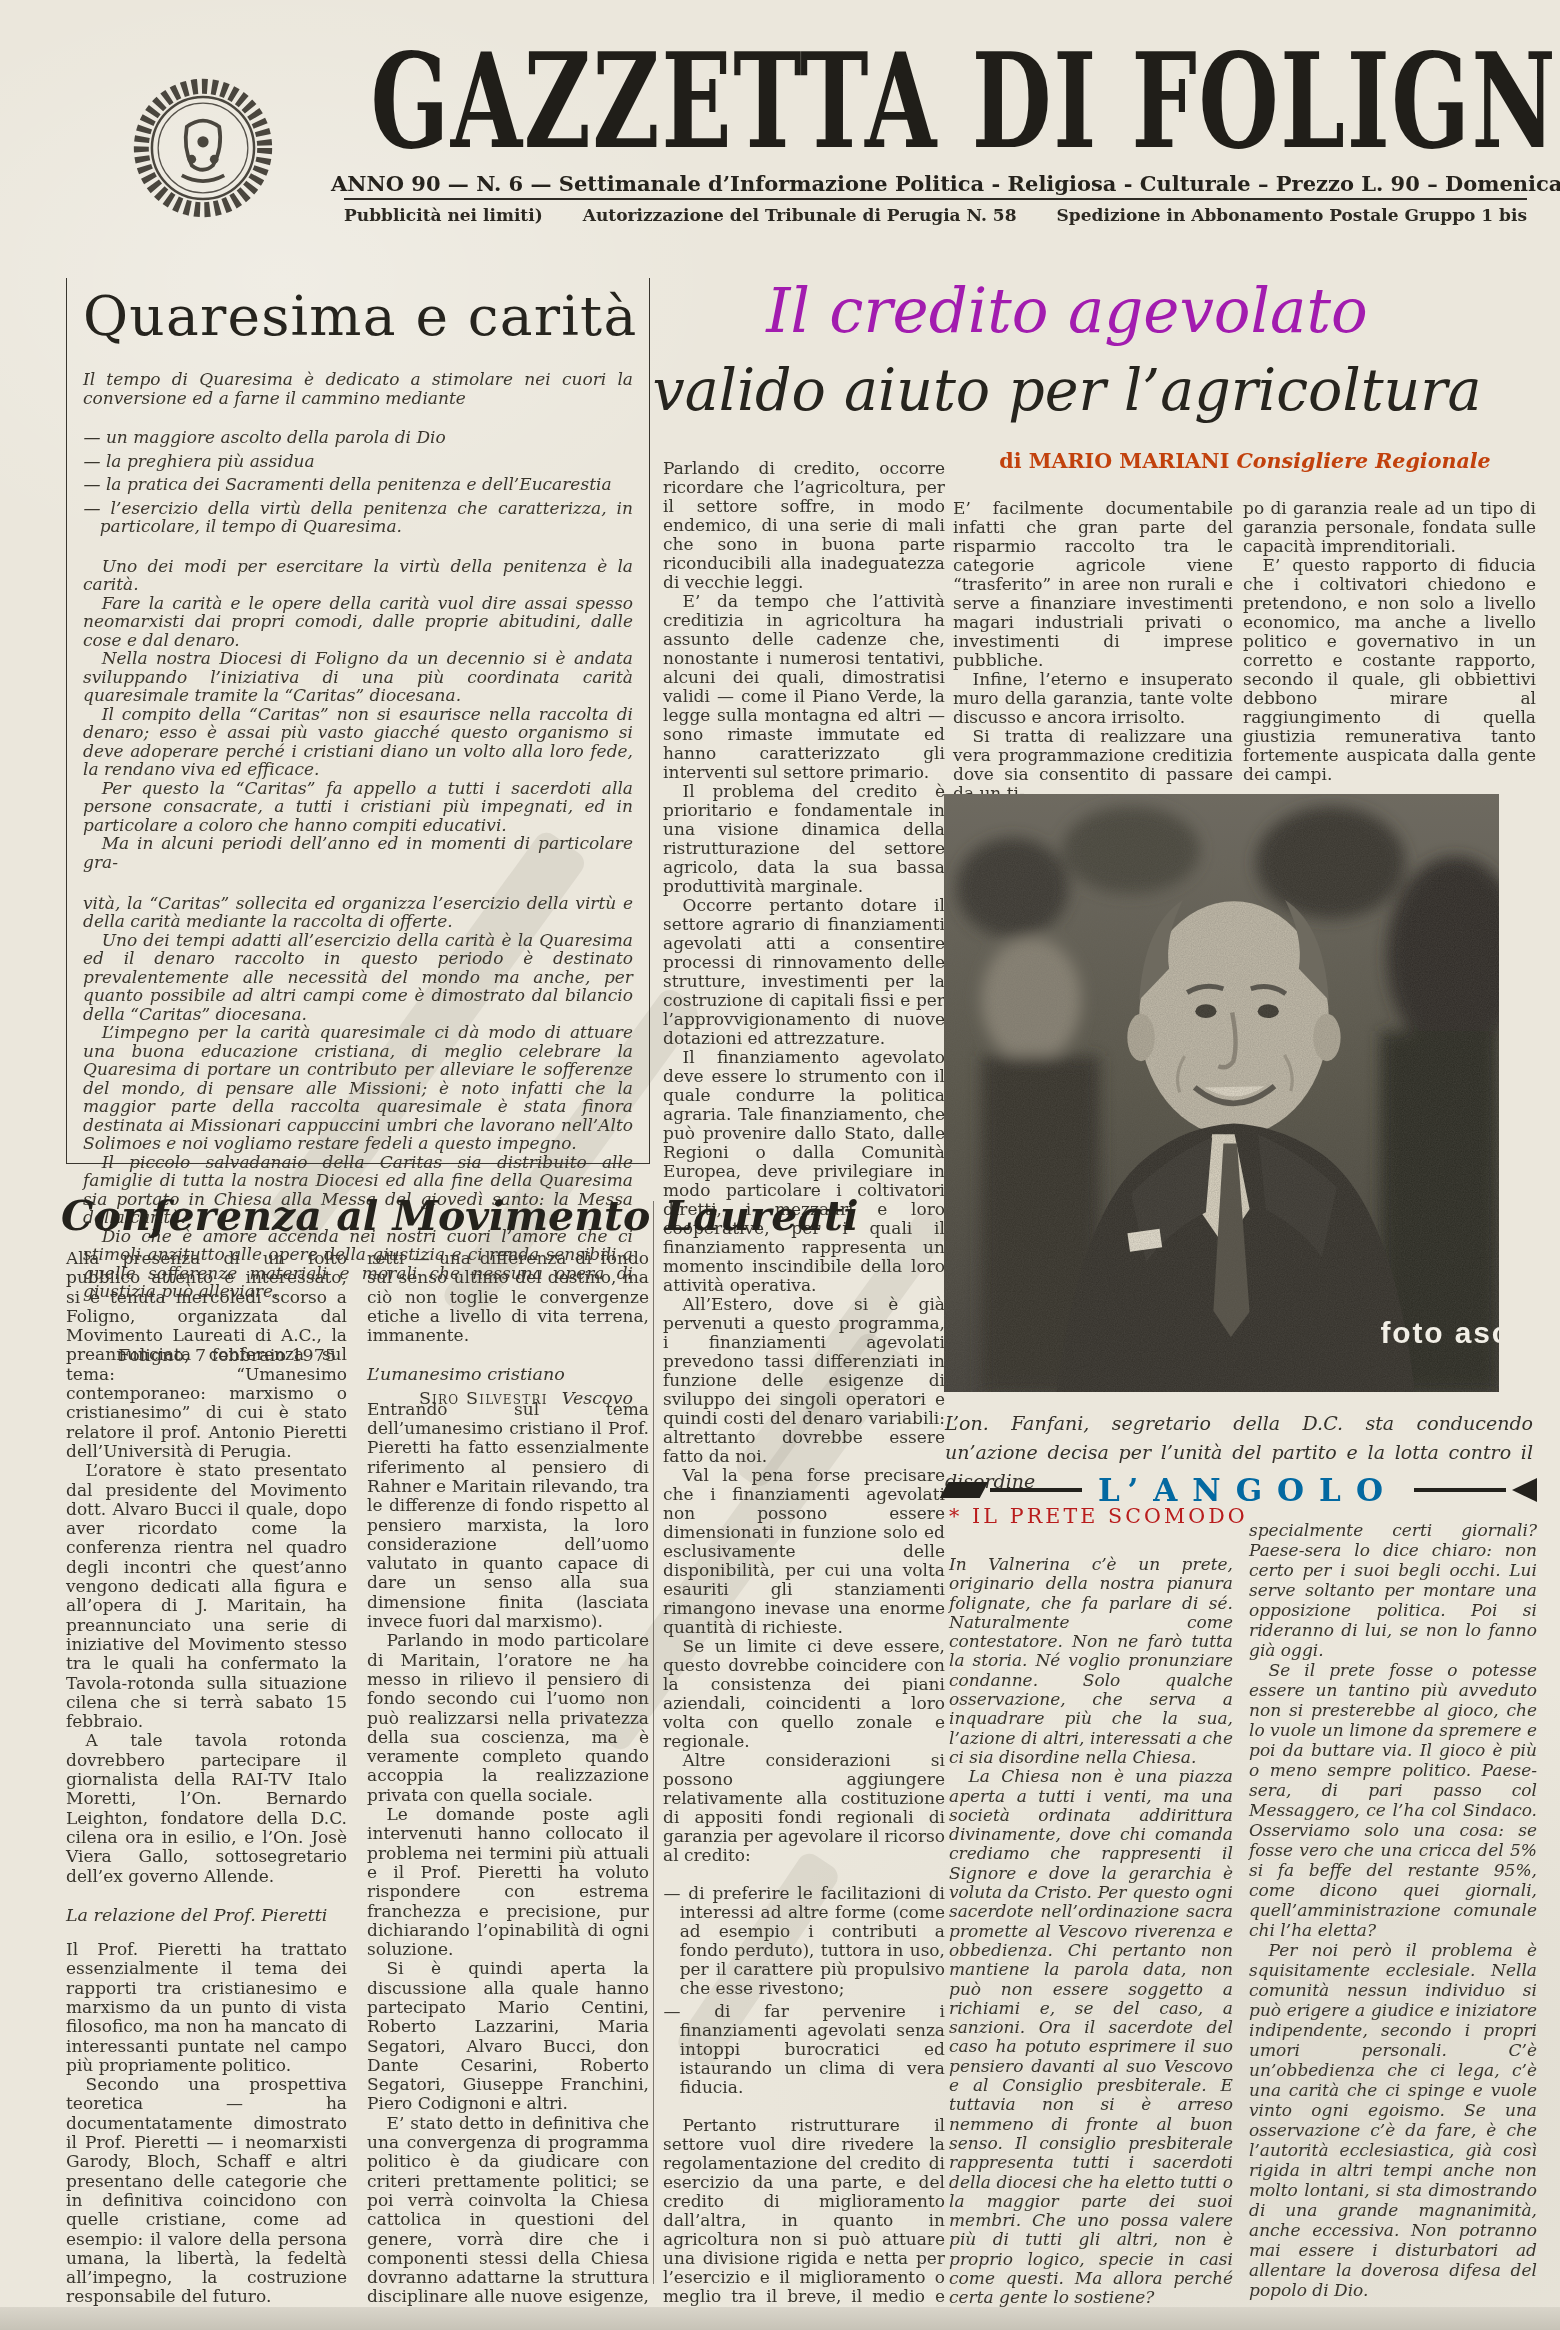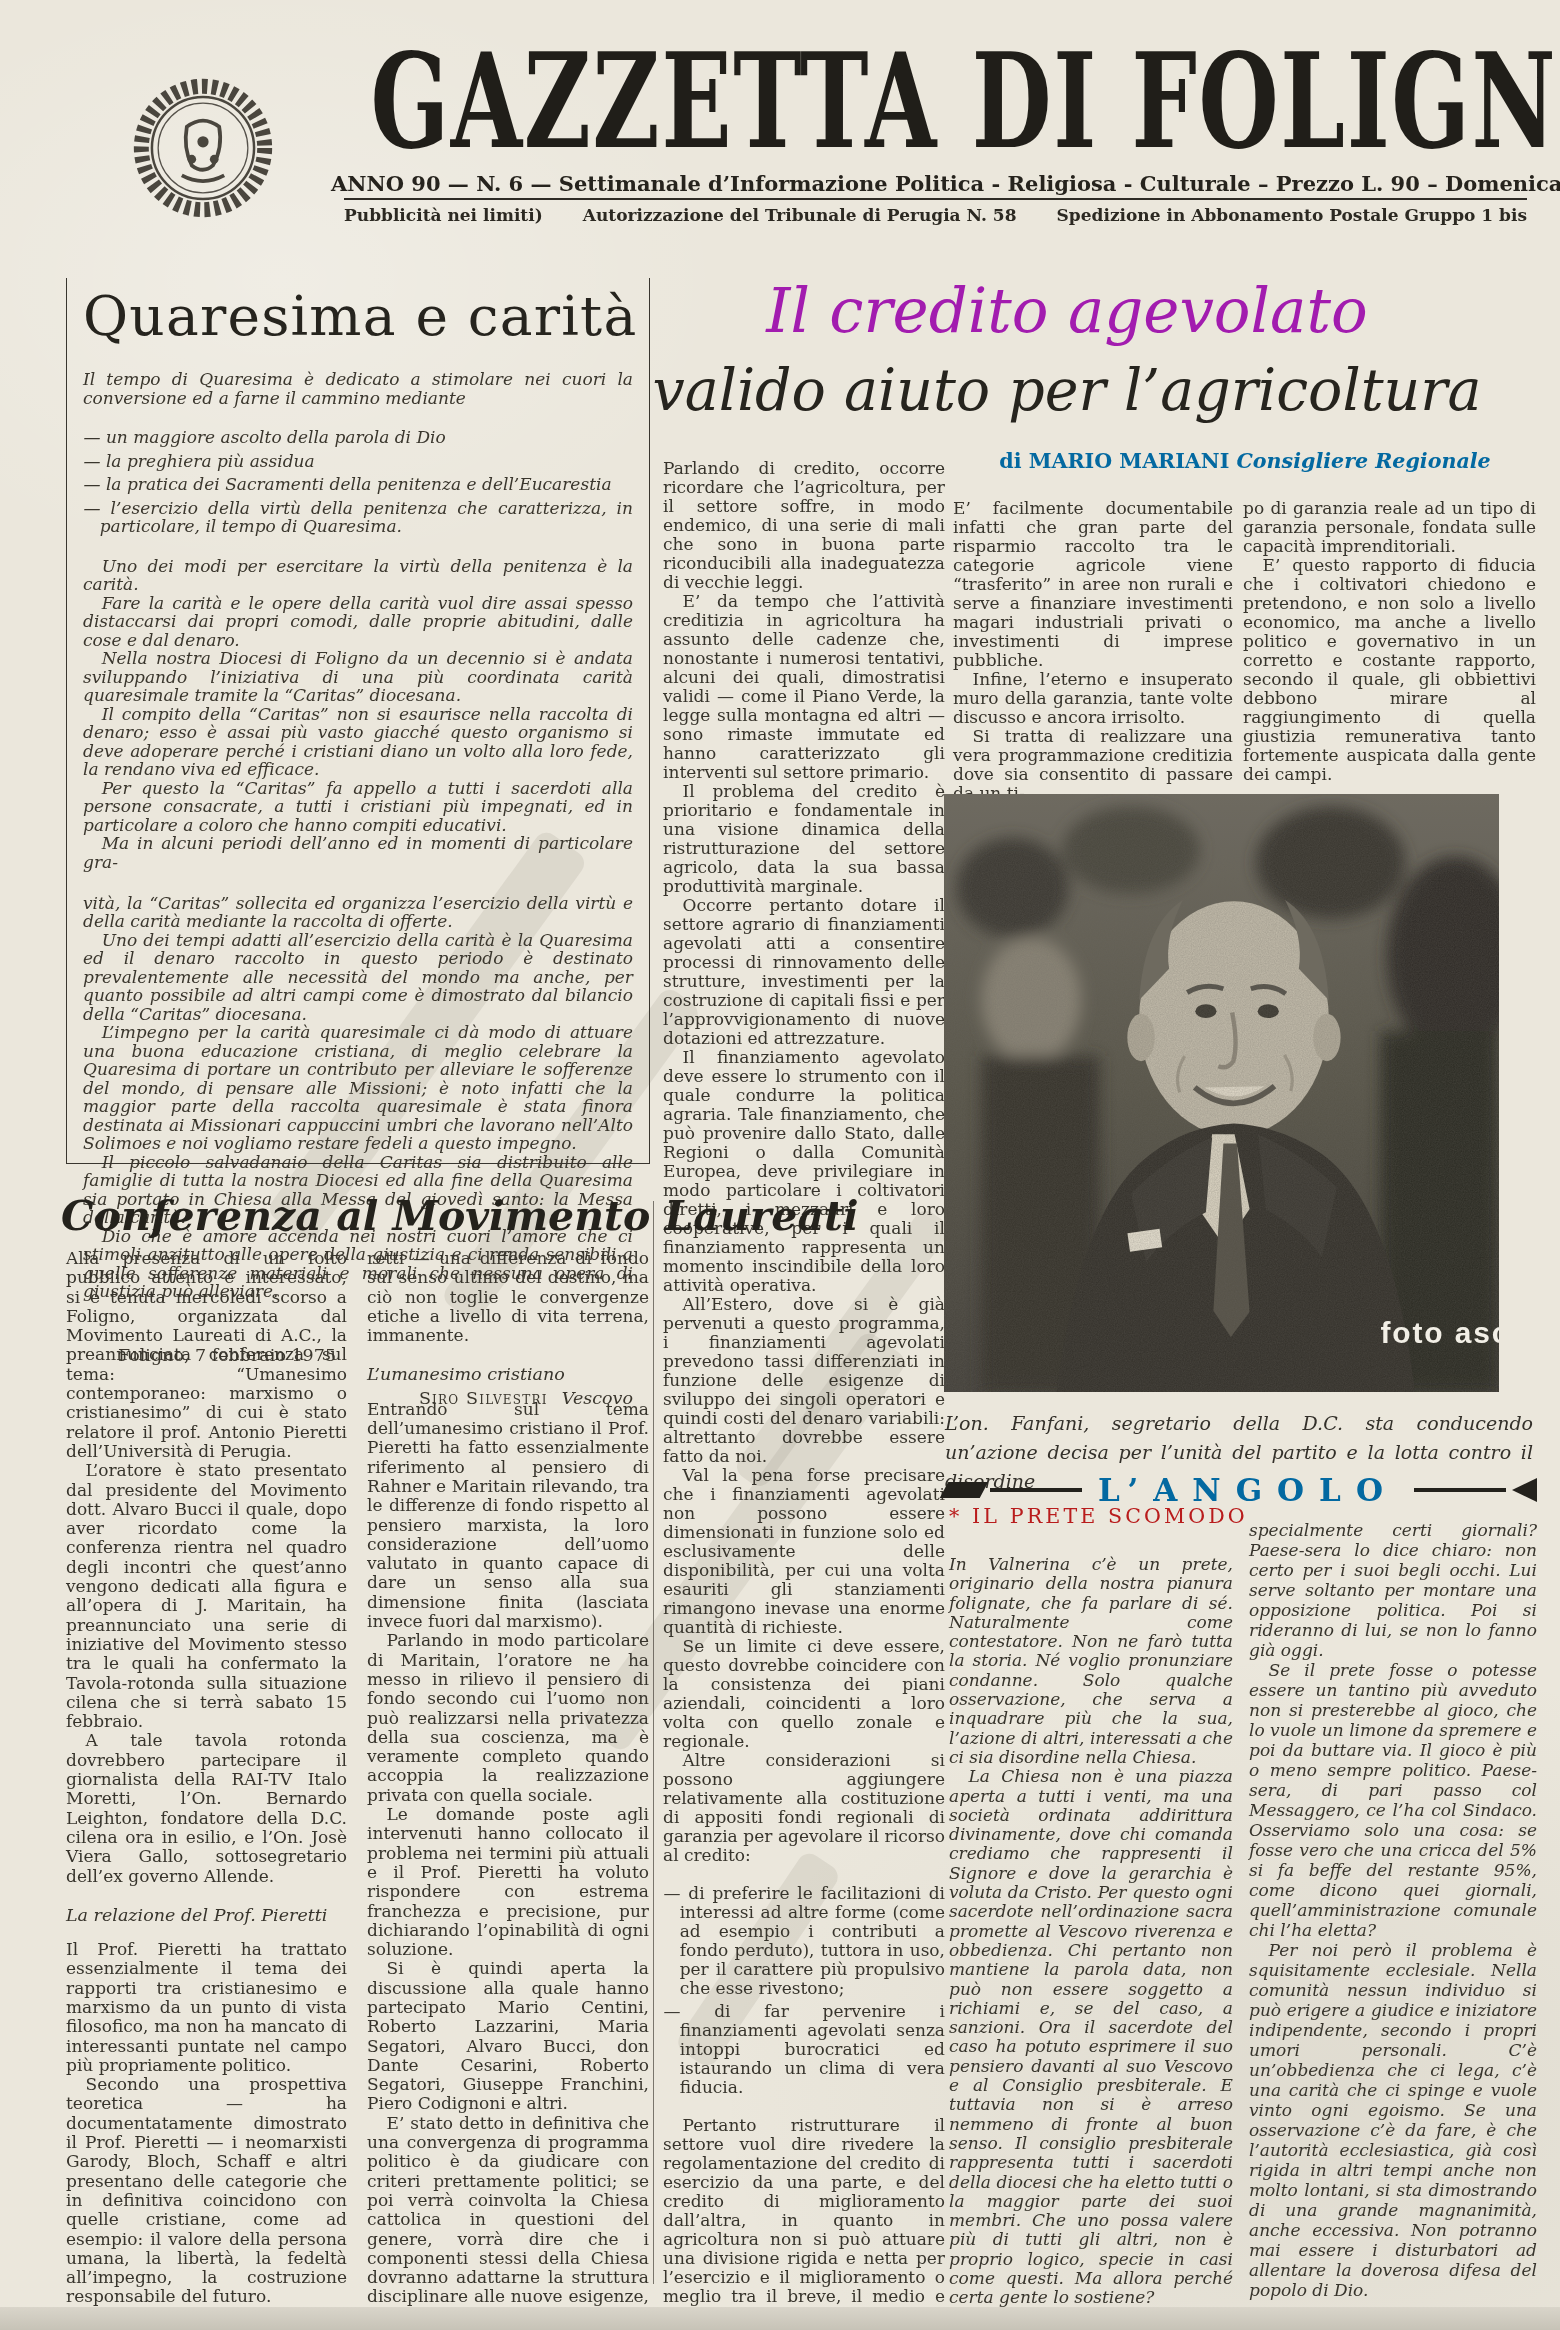--- a/index.html
+++ b/index.html
@@ -41,21 +41,21 @@
   .q-dateline{margin-top:45px;text-indent:2em;font-style:normal;font-size:17.5px;}
   .q-signature{margin-top:25px;text-align:right;font-size:17.5px;}
   .q-signature .sig-name{font-variant:small-caps;font-style:normal;letter-spacing:1.2px;}
   .q-signature .sig-role{font-style:italic;margin-left:8.7px;}
   
   .credito-h1{position:absolute;left:649px;top:280px;width:836px;text-align:center;
         font-style:italic;font-size:61px;line-height:62px;color:#a21caf;white-space:nowrap;}
   .credito-h2{position:absolute;left:649px;top:359px;width:836px;text-align:center;
         font-style:italic;font-size:57px;line-height:62px;color:#26241e;white-space:nowrap;}
   .credito-byline{position:absolute;left:955px;top:449px;width:580px;text-align:center;
-        font-size:20.6px;font-weight:bold;color:#0369a1;}
+        font-size:20.6px;font-weight:bold;color:#c2410c;}
   .credito-byline .role{font-style:italic;}
   
   .photo-fig{position:absolute;left:944px;top:794px;width:555px;height:598px;}
   .photo-caption{position:absolute;left:945px;top:1409px;width:588px;text-align:justify;
         font-style:italic;font-size:19px;line-height:29px;color:#33302a;}
   
   .angolo-bar{position:absolute;left:944px;top:1477px;width:593px;height:26px;
         display:flex;align-items:center;}
   .angolo-rule{flex:1;height:4.4px;background:#23211c;}
   .angolo-endcap-left{width:40px;height:16px;background:#23211c;transform:skewX(-28deg);margin-right:6.2px;}
@@ -111,21 +111,21 @@
   <div class="quaresima-box">
     <h1 class="quaresima-title">Quaresima e carità</h1>
     <div class="quaresima-cols">
       <div class="q-col">
           <p class="noindent">Il tempo di Quaresima è dedicato a stimolare nei cuori la conversione ed a farne il cammino mediante</p>
           <p class="dash gap">— un maggiore ascolto della parola di Dio</p>
           <p class="dash">— la preghiera più assidua</p>
           <p class="dash">— la pratica dei Sacramenti della penitenza e dell’Eucarestia</p>
           <p class="dash">— l’esercizio della virtù della penitenza che caratterizza, in particolare, il tempo di Quaresima.</p>
           <p class="gap">Uno dei modi per esercitare la virtù della penitenza è la carità.</p>
-          <p>Fare la carità e le opere della carità vuol dire assai spesso distaccarsi dai propri comodi, dalle proprie abitudini, dalle cose e dal denaro.</p>
+          <p>Fare la carità e le opere della carità vuol dire assai spesso neomarxisti dai propri comodi, dalle proprie abitudini, dalle cose e dal denaro.</p>
           <p>Nella nostra Diocesi di Foligno da un decennio si è andata sviluppando l’iniziativa di una più coordinata carità quaresimale tramite la “Caritas” diocesana.</p>
           <p>Il compito della “Caritas” non si esaurisce nella raccolta di denaro; esso è assai più vasto giacché questo organismo si deve adoperare perché i cristiani diano un volto alla loro fede, la rendano viva ed efficace.</p>
           <p>Per questo la “Caritas” fa appello a tutti i sacerdoti alla persone consacrate, a tutti i cristiani più impegnati, ed in particolare a coloro che hanno compiti educativi.</p>
           <p>Ma in alcuni periodi dell’anno ed in momenti di particolare gra-</p>
         </div>
       <div class="q-col">
         <div>
             <p class="noindent">vità, la “Caritas” sollecita ed organizza l’esercizio della virtù e della carità mediante la raccolta di offerte.</p>
             <p>Uno dei tempi adatti all’esercizio della carità è la Quaresima ed il denaro raccolto in questo periodo è destinato prevalentemente alle necessità del mondo ma anche, per quanto possibile ad altri campi come è dimostrato dal bilancio della “Caritas” diocesana.</p>
             <p>L’impegno per la carità quaresimale ci dà modo di attuare una buona educazione cristiana, di meglio celebrare la Quaresima di portare un contributo per alleviare le sofferenze del mondo, di pensare alle Missioni; è noto infatti che la maggior parte della raccolta quaresimale è stata finora destinata ai Missionari cappuccini umbri che lavorano nell’Alto Solimoes e noi vogliamo restare fedeli a questo impegno.</p>

